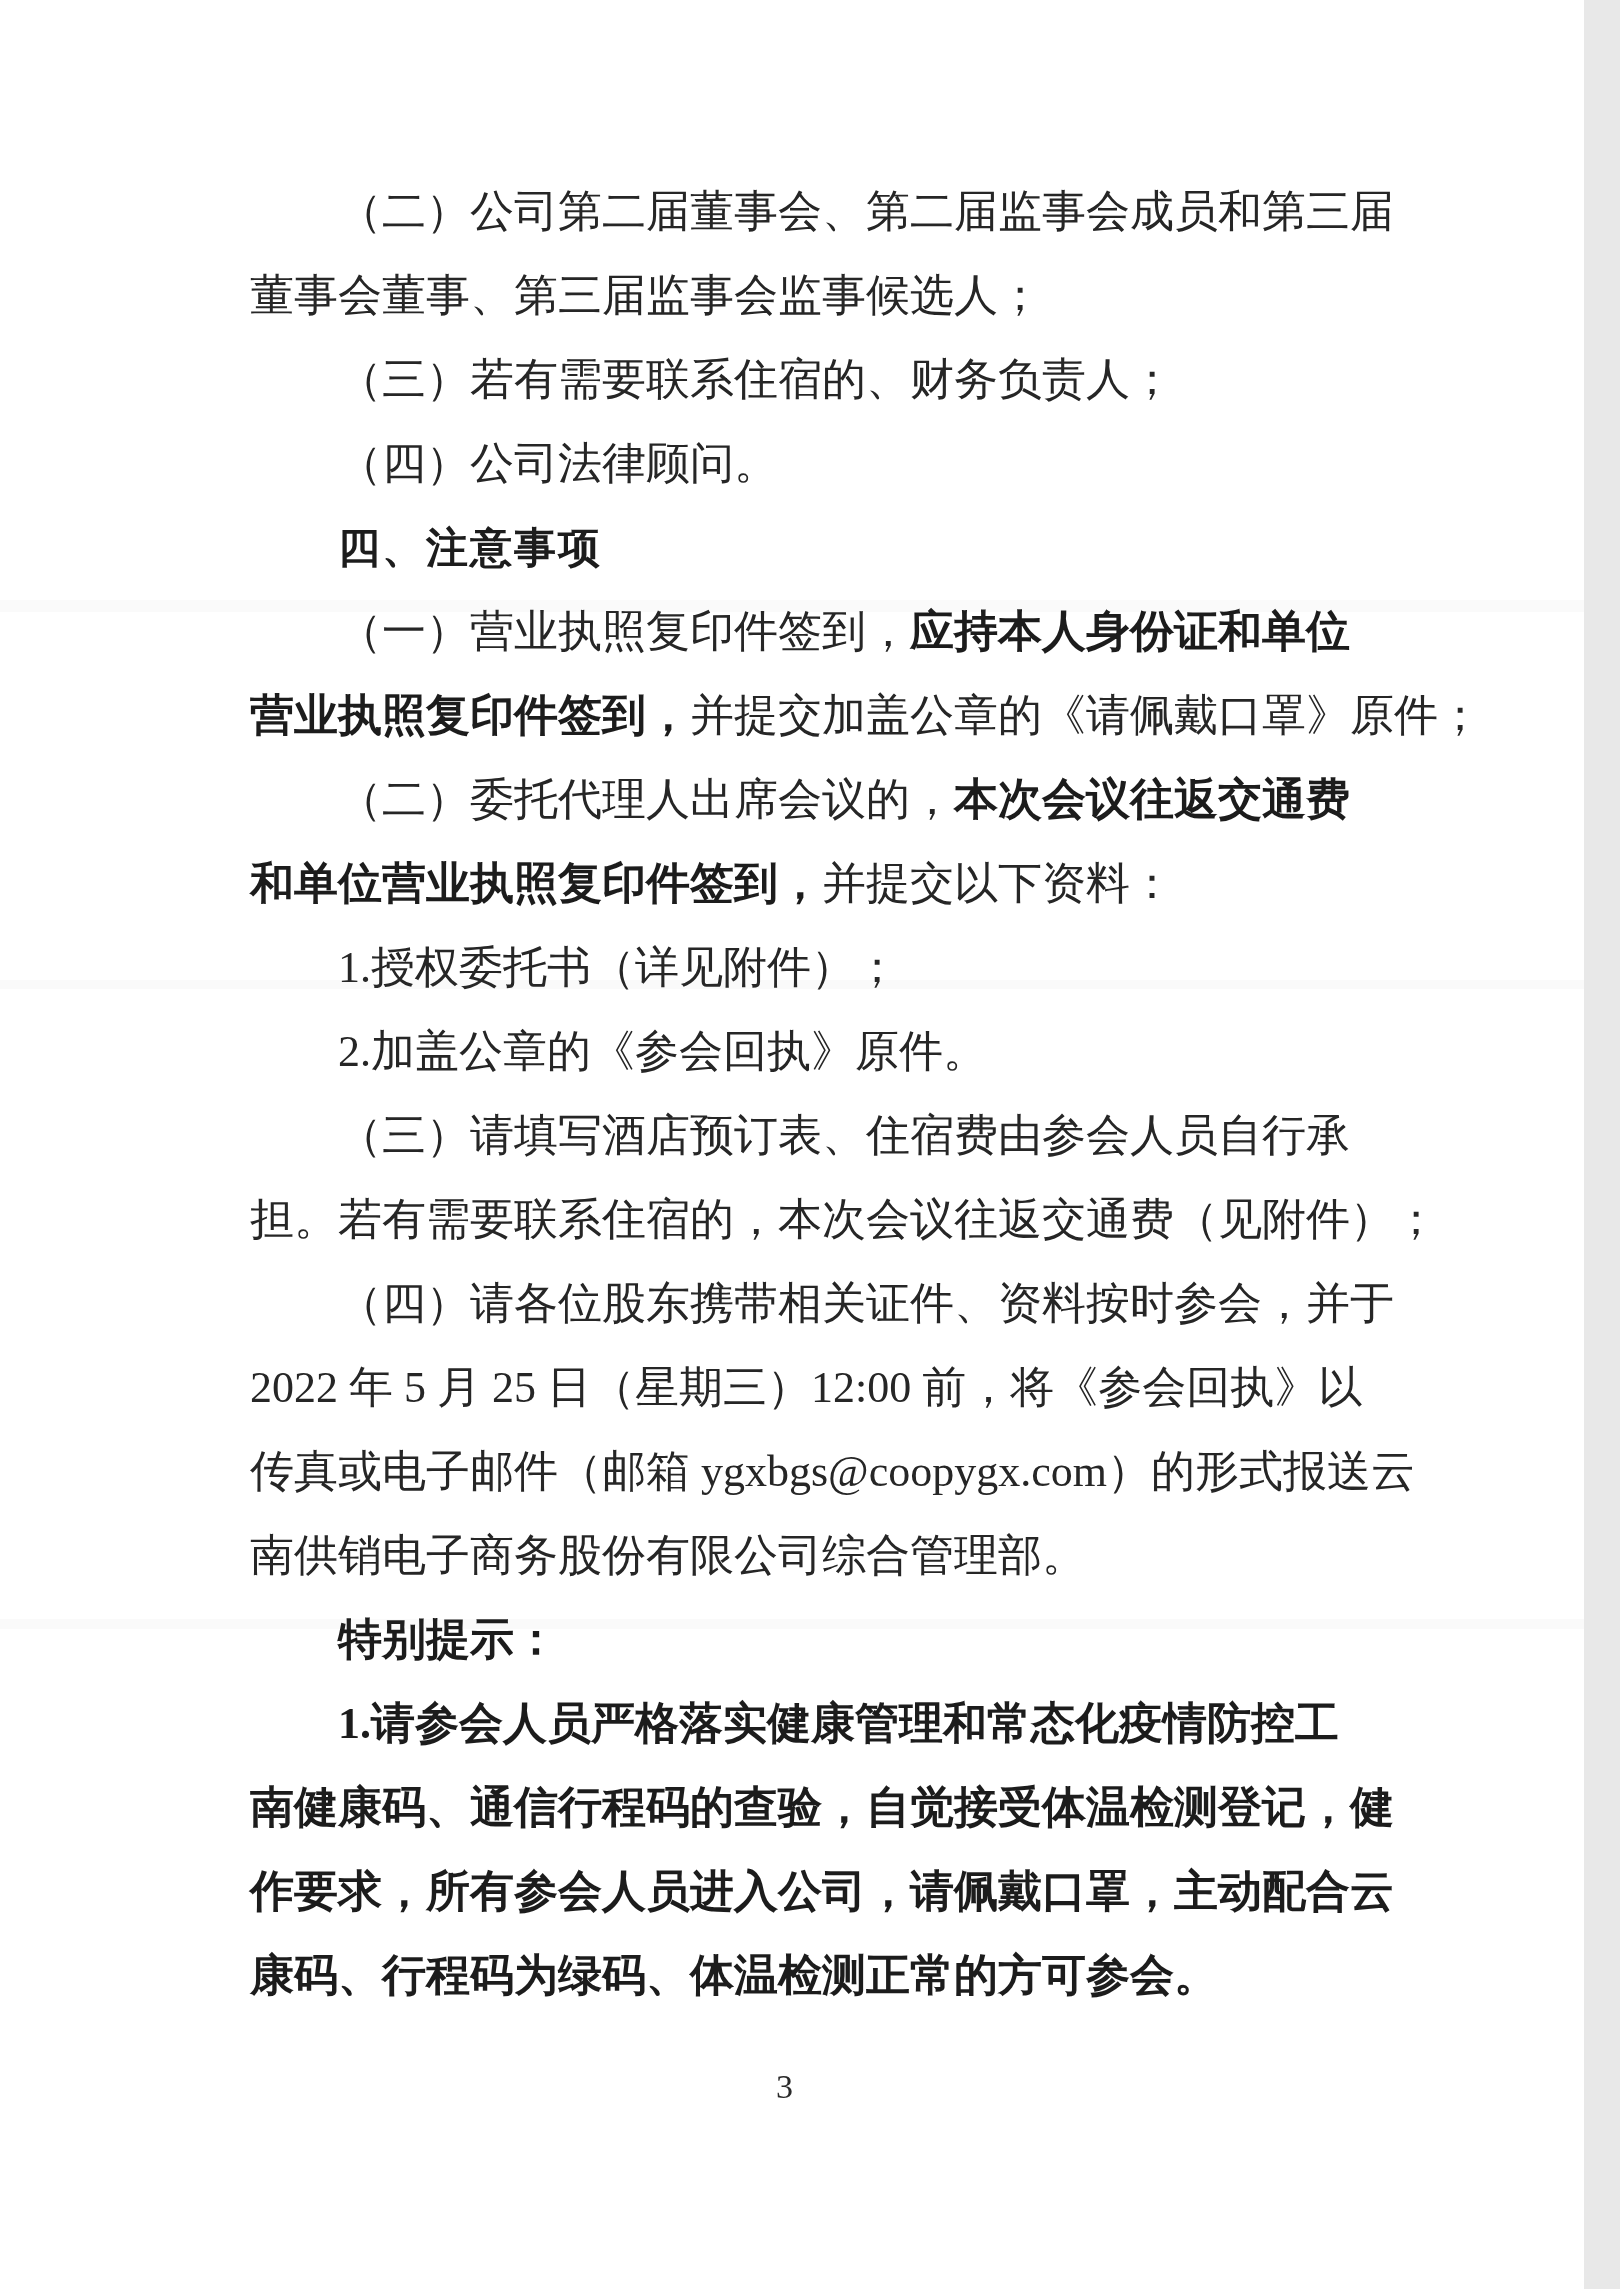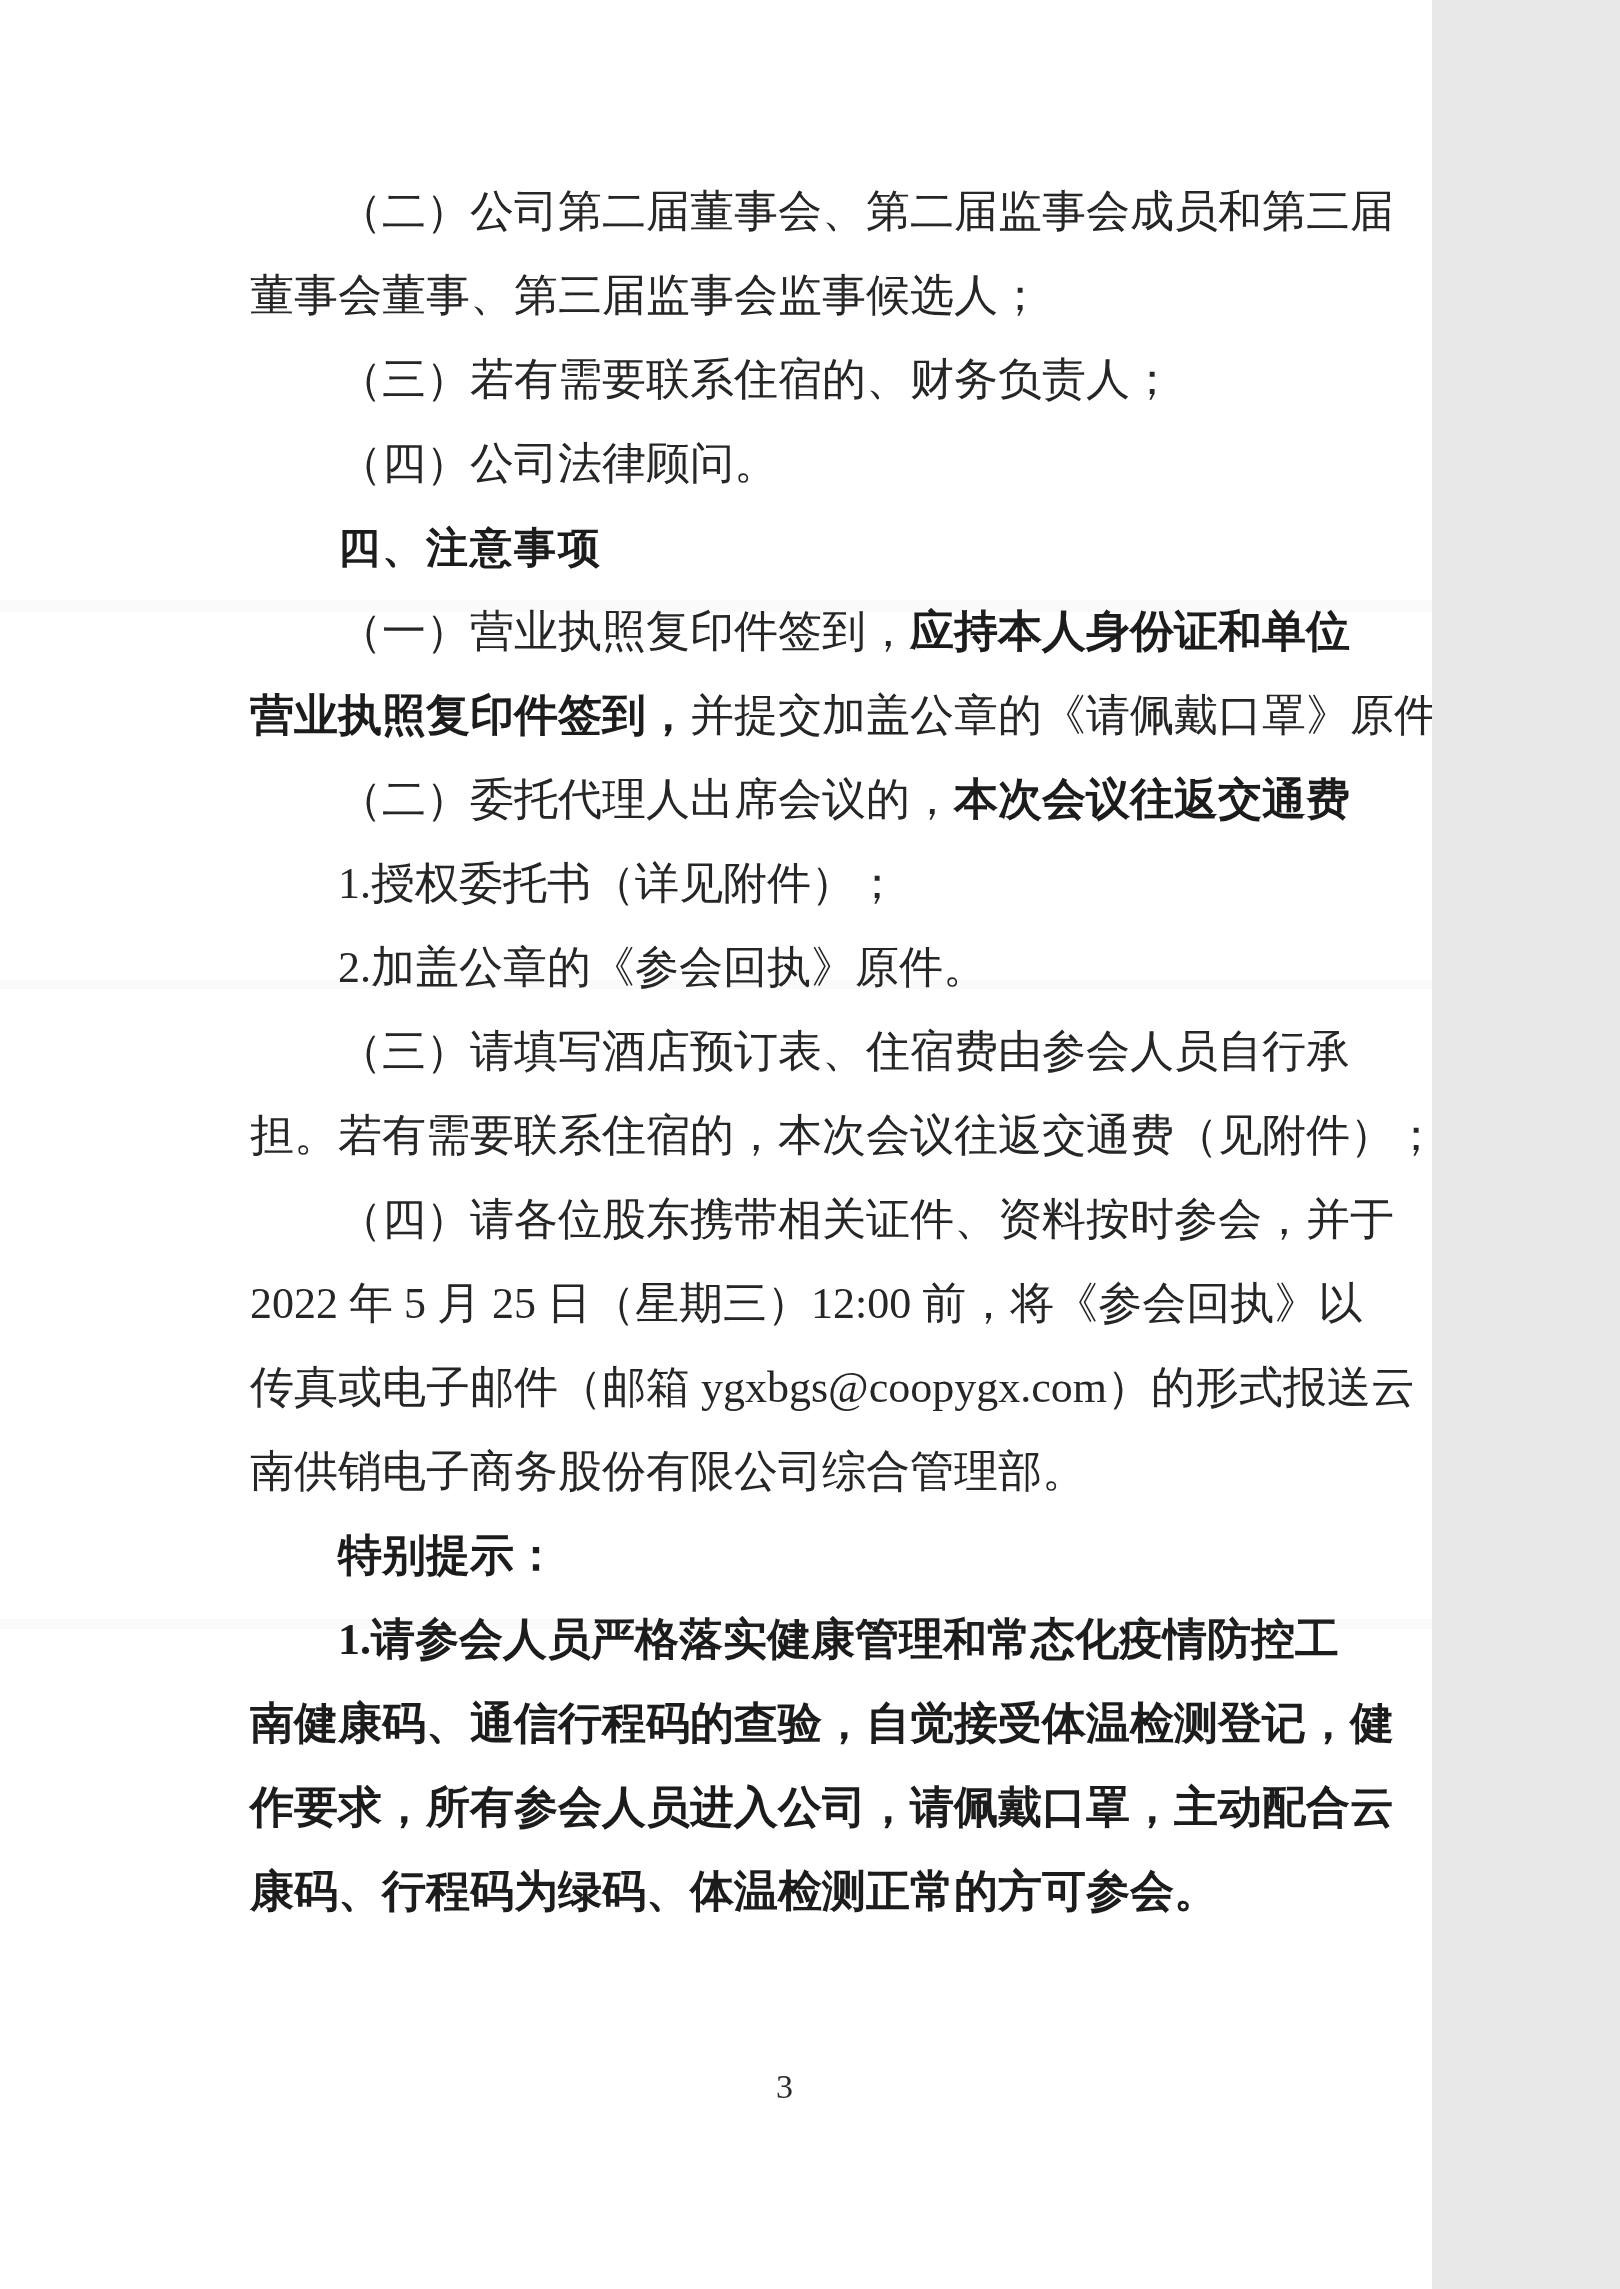--- a/index.html
+++ b/index.html
@@ -2,21 +2,21 @@
 <html><head>
 <meta charset="utf-8">
 <style>
   html, body {
     margin: 0;
     padding: 0;
     background: #e8e8e8;
   }
   .page {
     position: relative;
-    width: 1432px;
+    width: 1584px;
     height: 2290px;
     background: #ffffff;
     overflow: hidden;
     font-family: "Liberation Serif", "DejaVu Serif", serif;
     color: #262626;
   }
   .scan-band {
     position: absolute;
     left: 0;
     width: 100%;
@@ -64,20 +64,21 @@
 <div class="page">
   <div class="content" id="doc-content">
       <div class="line indent"><span class="seg">（二）公司第二届董事会、第二届监事会成员和第三届</span></div>
       <div class="line"><span class="seg">董事会董事、第三届监事会监事候选人；</span></div>
       <div class="line indent"><span class="seg">（三）若有需要联系住宿的、财务负责人；</span></div>
       <div class="line indent"><span class="seg">（四）公司法律顾问。</span></div>
       <div class="line indent hei"><span class="seg bold">四、注意事项</span></div>
       <div class="line indent"><span class="seg">（一）营业执照复印件签到，</span><span class="seg bold">应持本人身份证和单位</span></div>
       <div class="line"><span class="seg bold">营业执照复印件签到，</span><span class="seg">并提交加盖公章的《请佩戴口罩》原件；</span></div>
       <div class="line indent"><span class="seg">（二）委托代理人出席会议的，</span><span class="seg bold">本次会议往返交通费</span></div>
+      <div class="line"><span class="seg bold">和单位营业执照复印件签到，</span><span class="seg">并提交以下资料：</span></div>
       <div class="line indent"><span class="seg">1.授权委托书（详见附件）；</span></div>
       <div class="line indent"><span class="seg">2.加盖公章的《参会回执》原件。</span></div>
       <div class="line indent"><span class="seg">（三）请填写酒店预订表、住宿费由参会人员自行承</span></div>
       <div class="line"><span class="seg">担。若有需要联系住宿的，本次会议往返交通费（见附件）；</span></div>
       <div class="line indent"><span class="seg">（四）请各位股东携带相关证件、资料按时参会，并于</span></div>
       <div class="line"><span class="seg">2022 年 5 月 25 日（星期三）12:00 前，将《参会回执》以</span></div>
       <div class="line"><span class="seg">传真或电子邮件（邮箱 ygxbgs@coopygx.com）的形式报送云</span></div>
       <div class="line"><span class="seg">南供销电子商务股份有限公司综合管理部。</span></div>
       <div class="line indent"><span class="seg bold">特别提示：</span></div>
       <div class="line indent"><span class="seg bold">1.请参会人员严格落实健康管理和常态化疫情防控工</span></div>

